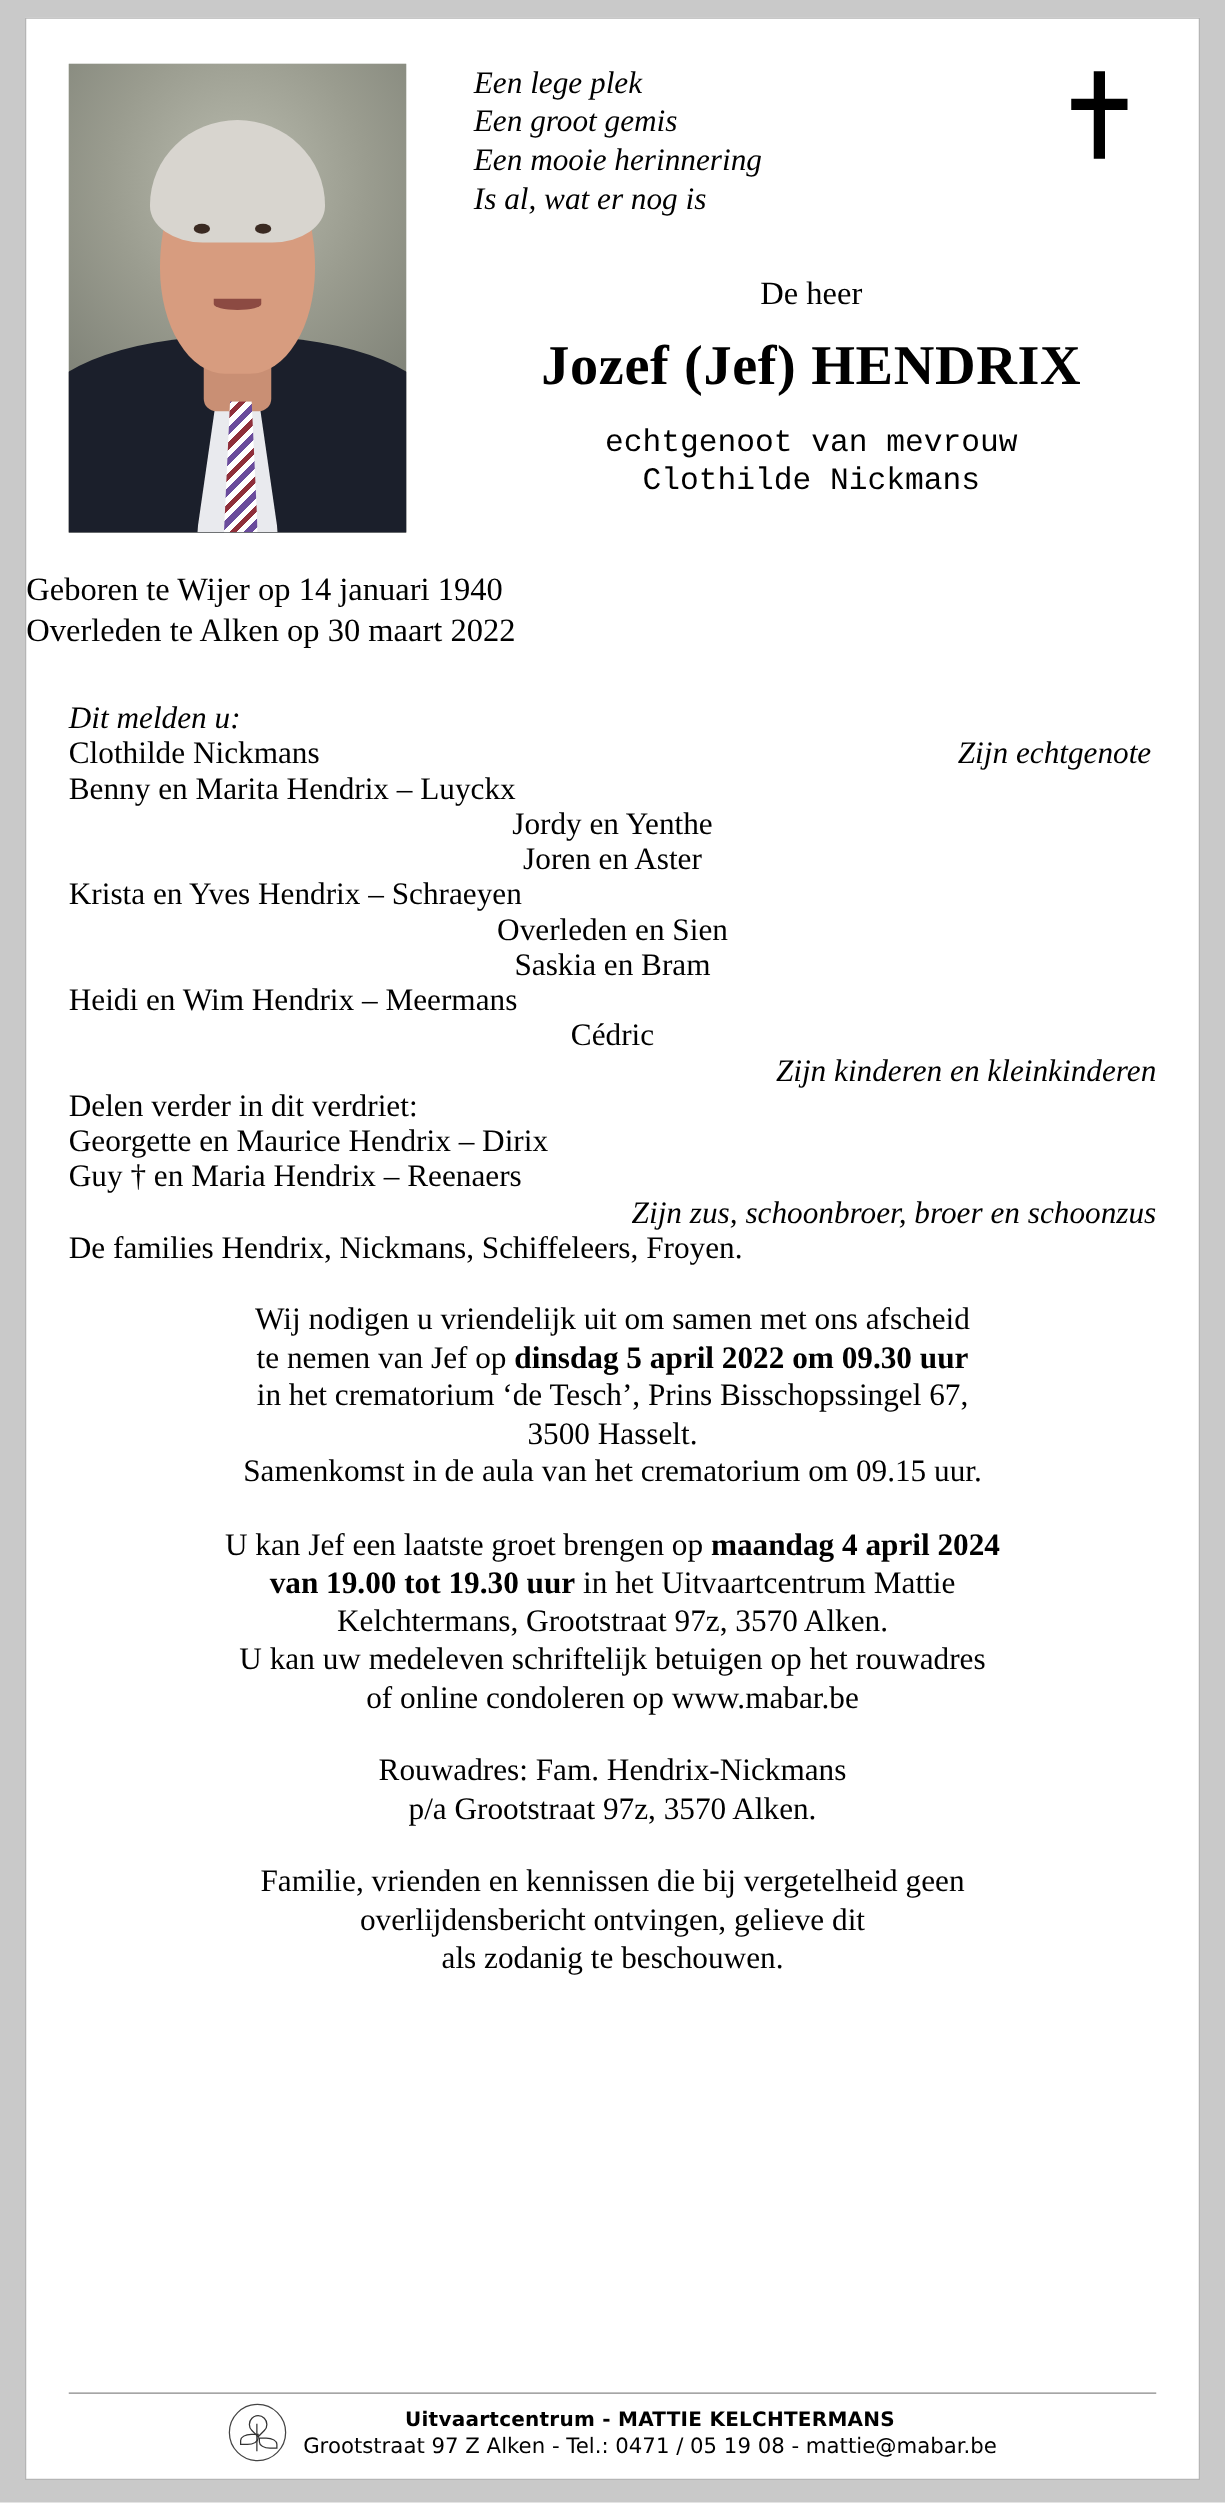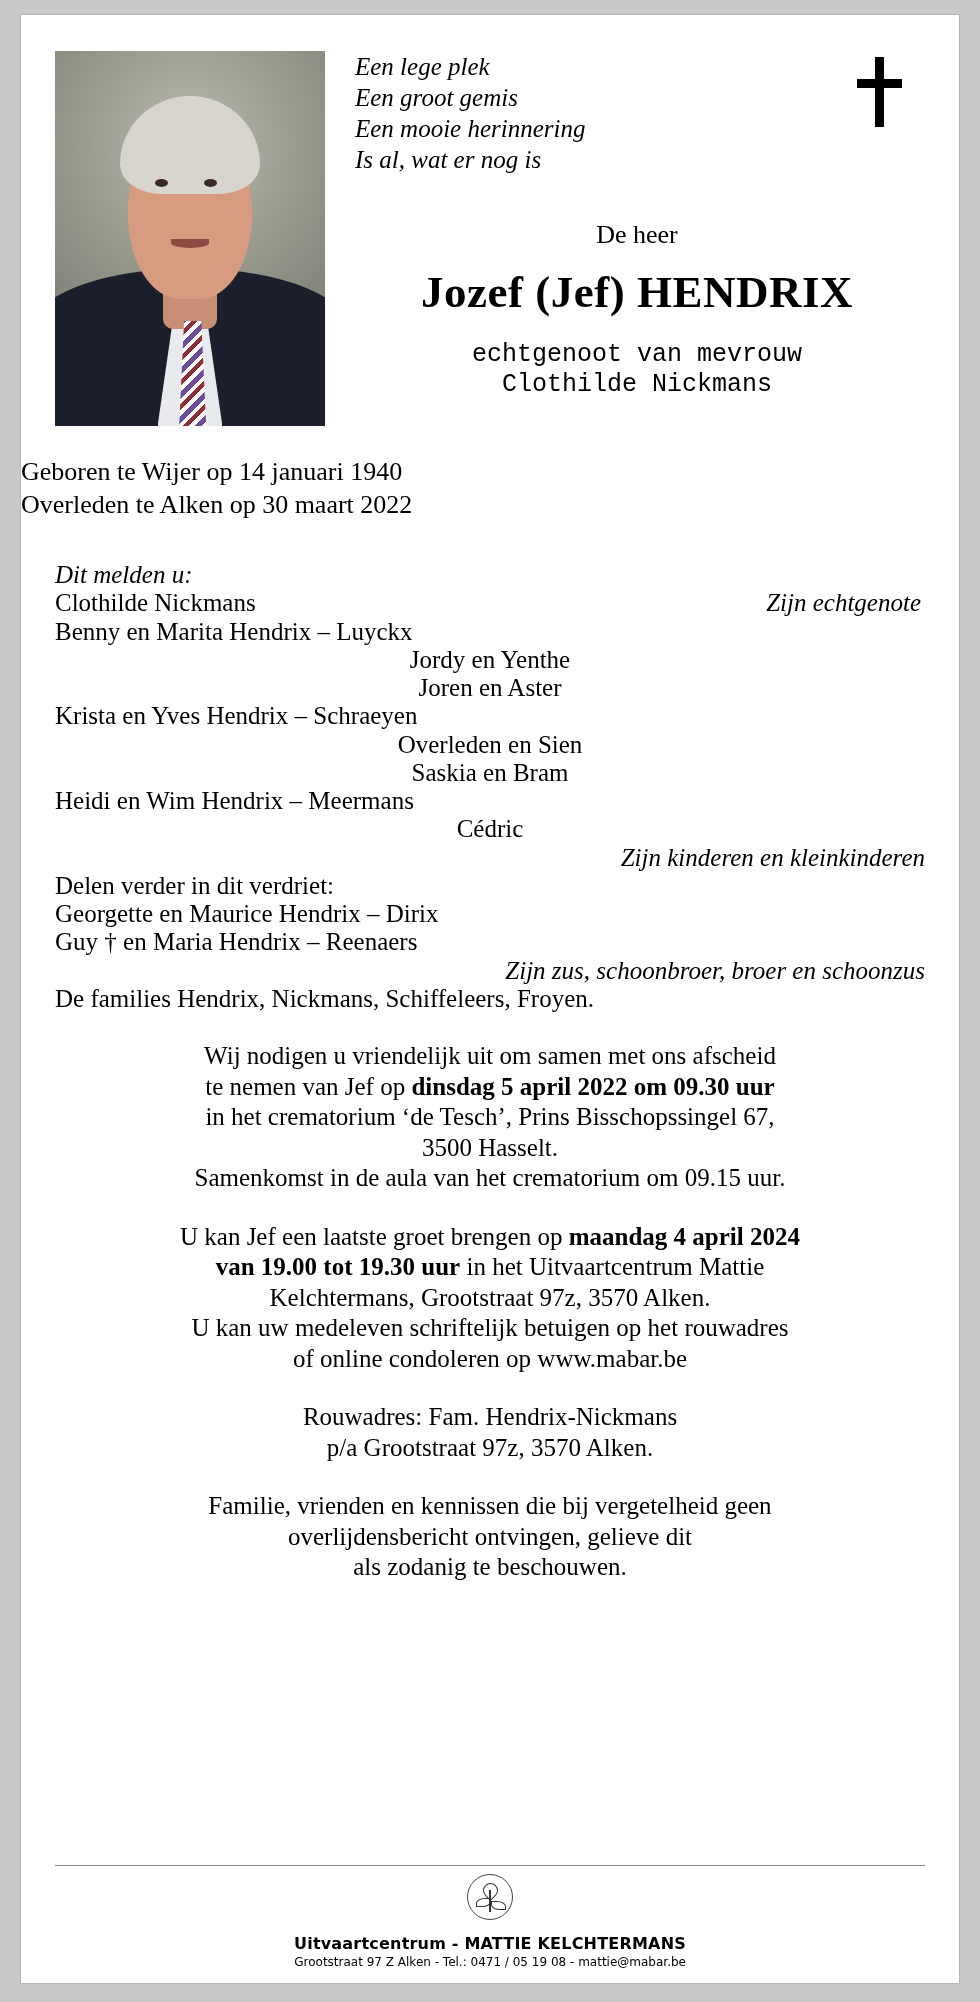--- a/index.html
+++ b/index.html
@@ -27,20 +27,21 @@
     background: #c9c9c9;
     padding: 14px 0 16px 0;
     box-sizing: border-box;
   }
 
   
   .top {
     display: flex;
     padding: 36px 34px 0 34px;
     box-sizing: border-box;
+    gap: 24px;
   }
   .portrait {
     width: 270px;
     height: 375px;
     flex: 0 0 270px;
     background: #8d8f83;
     position: relative;
     overflow: hidden;
   }
   
@@ -227,21 +228,20 @@
   .footer hr {
     border: none;
     border-top: 1px solid #888;
     margin: 0 0 8px 0;
   }
   .footer-inner {
     display: flex;
     align-items: center;
     justify-content: center;
     gap: 14px;
-    flex-direction: column;
   }
   .logo {
     width: 46px;
     height: 46px;
     position: relative;
     flex: 0 0 46px;
   }
   .logo .ring {
     position: absolute; inset: 0;
     border: 1px solid #444;
@@ -277,23 +277,22 @@
   }
   .footer-text { text-align: center; }
   .f-title {
     font-family: "DejaVu Sans", sans-serif;
     font-weight: bold;
     font-size: 16px;
     letter-spacing: 0.2px;
   }
   .f-sub {
     font-family: "DejaVu Sans", sans-serif;
-    font-size: 12px;
+    font-size: 17px;
     margin-top: 2px;
-    text-align: right;
   }
 </style>
 </head>
 <body>
 
 <div class="page">
 <div class="card">
 
   <div class="top">
     <div class="portrait">

